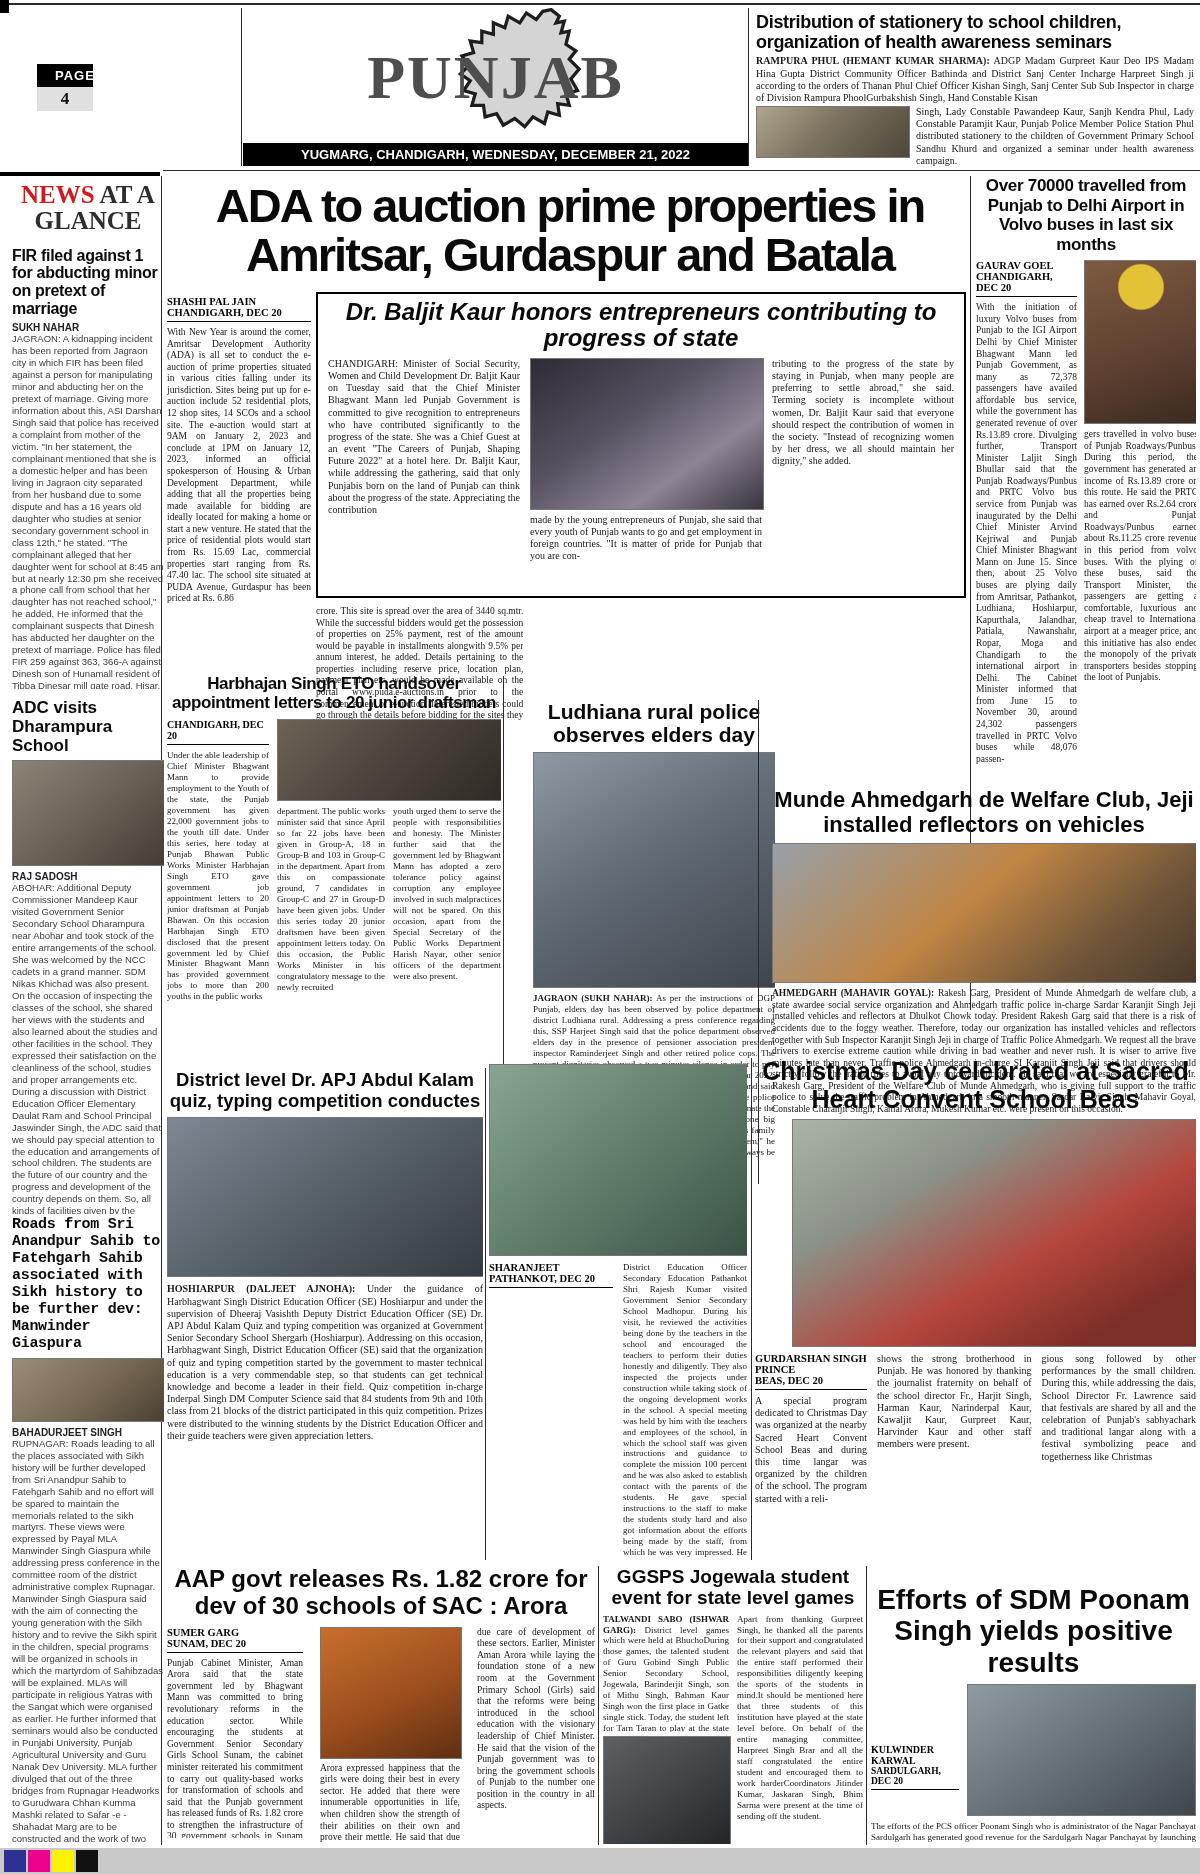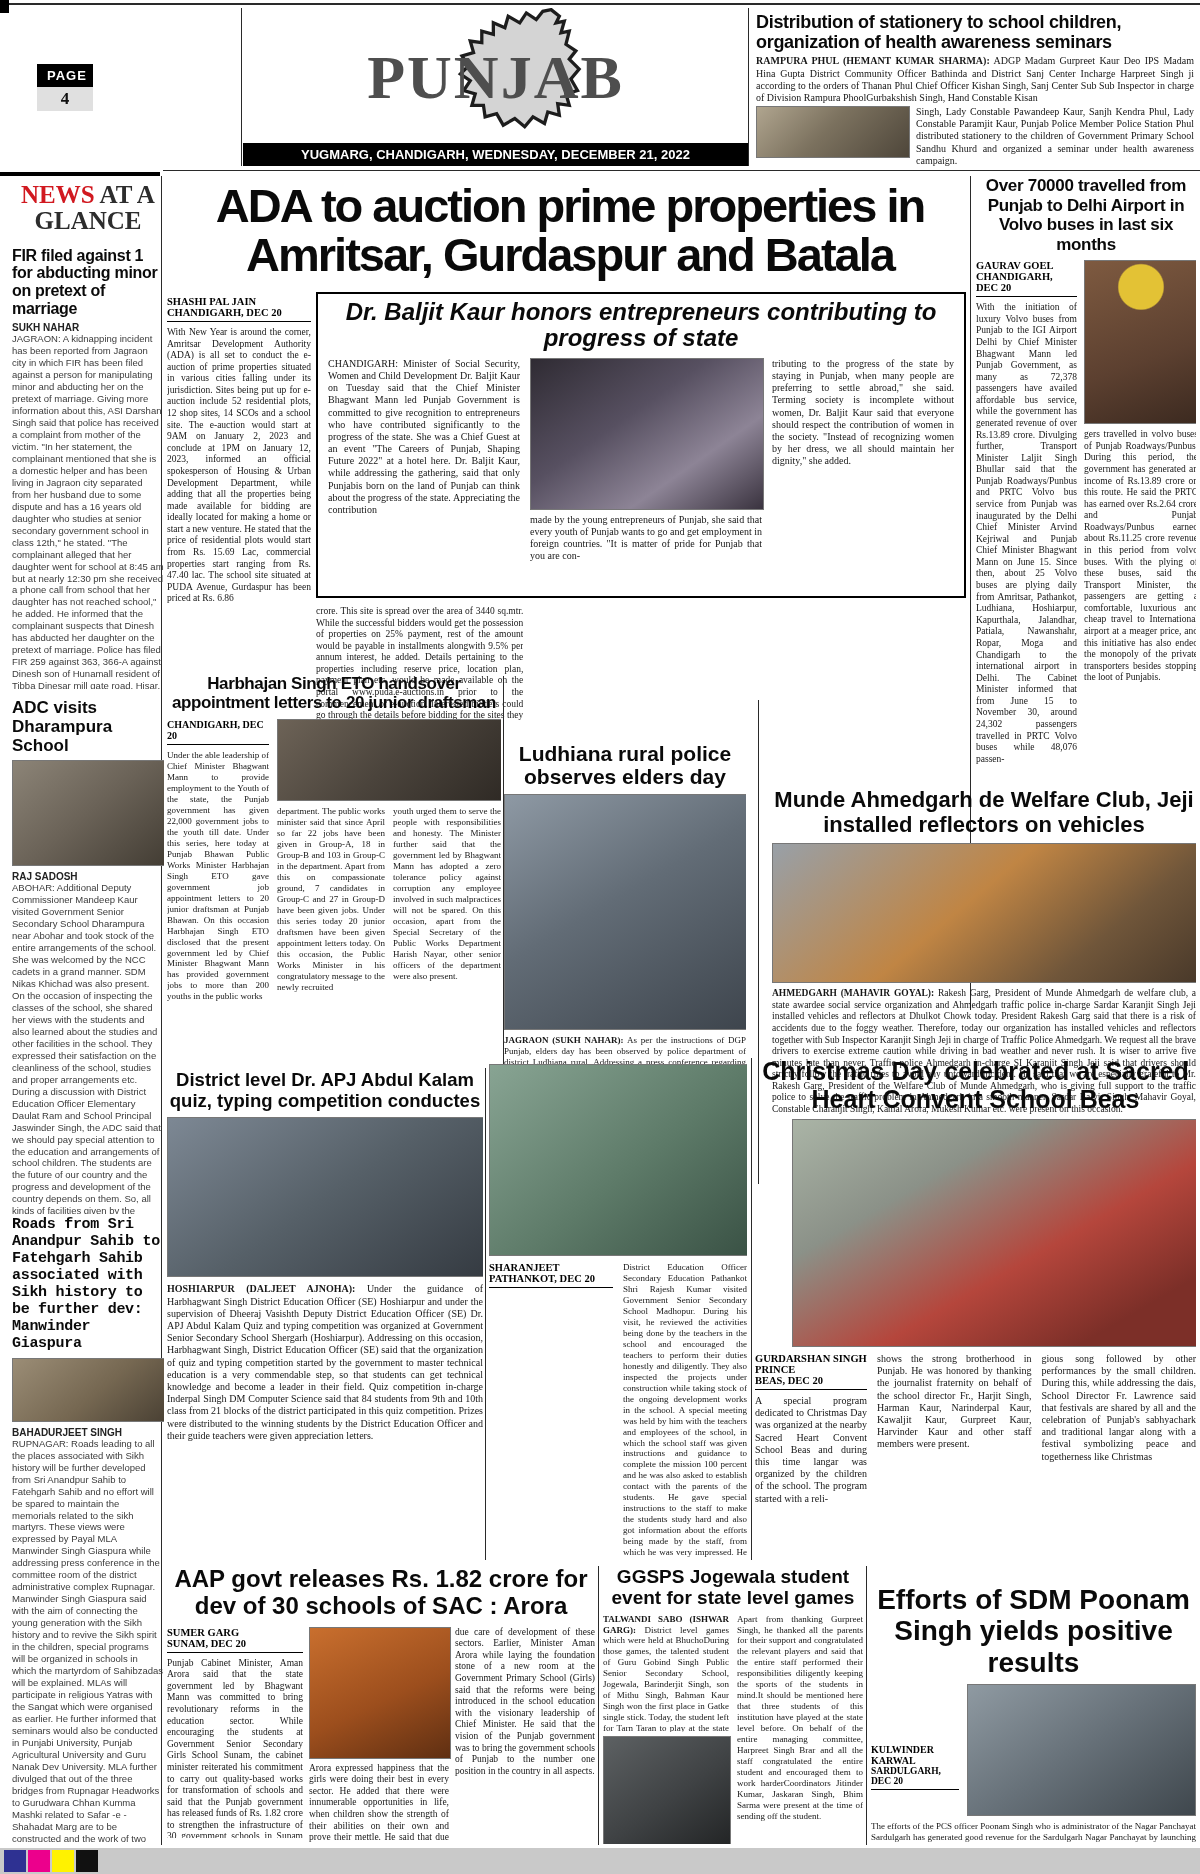--- a/index.html
+++ b/index.html
@@ -42,21 +42,21 @@
 </style>
 </head>
 <body>
 
 <div id="sheet">
 
   <div class="hr1" style="left:0;top:3px;width:1200px;height:2px;"></div>
   <div class="art" style="left:0;top:0;width:9px;height:13px;background:#000;"></div>
 
   <div class="art" style="left:37px;top:64px;width:56px;height:54px;">
-    <div style="background:#000;border:2px solid #000;color:#fff;font-family:'Liberation Sans',sans-serif;font-weight:bold;font-size:13px;text-align:center;letter-spacing:1px;padding:2px 8px;">PAGE</div>
+    <div style="background:#000;border:2px solid #000;color:#fff;font-family:'Liberation Sans',sans-serif;font-weight:bold;font-size:13px;text-align:center;letter-spacing:1px;padding:2px 16px;">PAGE</div>
     <div style="background:#e0e0e0;color:#111;font-family:'Liberation Serif',serif;font-weight:bold;font-size:17px;text-align:center;padding:2px 0;">4</div>
   </div>
 
   <div class="vl" style="left:241px;top:8px;height:158px;"></div>
   <div class="vl" style="left:748px;top:8px;height:158px;"></div>
   <div class="art" style="left:243px;top:8px;width:505px;height:158px;overflow:hidden;">
     <svg width="170" height="132" viewBox="0 0 200 160" style="position:absolute;left:200px;top:0;">
       <path d="M128,2 L138,10 L134,18 L144,16 L140,30 L150,28 L146,44 L158,52 L150,62 L162,74 L152,86 L160,100 L146,104 L150,118 L136,116 L138,130 L124,126 L120,140 L106,132 L96,144 L84,134 L70,142 L62,128 L48,132 L46,118 L32,118 L36,104 L22,100 L30,88 L18,80 L28,70 L20,58 L34,54 L30,40 L44,42 L44,28 L58,32 L58,18 L72,24 L76,10 L90,18 L98,6 L110,14 L118,4 Z" fill="#d4d4d4" stroke="#1d1d1d" stroke-width="4"></path>
     </svg>
     <div style="position:absolute;left:0;top:34px;width:100%;text-align:center;font-family:'Liberation Serif',serif;font-weight:bold;font-size:62px;color:#4e4e4e;letter-spacing:2px;">PUNJAB</div>
@@ -150,21 +150,21 @@
         <div class="ph p-harbhajan" style="width:100%;height:80px;border:1px solid #777;"></div>
         <div class="row" style="margin-top:5px;gap:8px;">
           <p class="bod" style="font-size:9px;flex:1;height:230px;">department. The public works minister said that since April so far 22 jobs have been given in Group-A, 18 in Group-B and 103 in Group-C in the department. Apart from this on compassionate ground, 7 candidates in Group-C and 27 in Group-D have been given jobs. Under this series today 20 junior draftsmen have been given appointment letters today. On this occasion, the Public Works Minister in his congratulatory message to the newly recruited</p>
           <p class="bod" style="font-size:9px;flex:1;height:230px;">youth urged them to serve the people with responsibilities and honesty. The Minister further said that the government led by Bhagwant Mann has adopted a zero tolerance policy against corruption any employee involved in such malpractices will not be spared. On this occasion, apart from the Special Secretary of the Public Works Department Harish Nayar, other senior officers of the department were also present.</p>
         </div>
       </div>
     </div>
   </div>
 
   <div class="vl" style="left:503px;top:676px;height:508px;"></div>
-  <div class="art" style="left:504px;top:700px;width:242px;height:482px;overflow:hidden;margin-top:42px;">
+  <div class="art" style="left:533px;top:700px;width:242px;height:482px;overflow:hidden;">
     <div class="hl ctr" style="font-size:21px;line-height:1.1;">Ludhiana rural police observes elders day</div>
     <div class="ph p-ludhiana" style="width:242px;height:234px;margin-top:6px;border:1px solid #777;"></div>
     <p class="bod" style="font-size:9px;margin-top:5px;height:178px;">
       <b>JAGRAON (SUKH NAHAR):</b>
       <span>As per the instructions of DGP Punjab, elders day has been observed by police department of district Ludhiana rural. Addressing a press conference regarding this, SSP Harjeet Singh said that the police department observed elders day in the presence of pensioner association president inspector Raminderjeet Singh and other retired police cops. The present dignitaries observed a two minutes silence in order to pay respect to the retired police cops who passed away in year 2022. He listened to the problems faced by retired police cops and said that the retired police cops are an inseparable part of the police department and every necessary step shall be taken to eliminate the difficulties faced by them. "The police department is one big family and the retired cops are the senior members of this family and it is our duty to listen to respect them and honor them," he said. He said that he and all other serving officials shall always be ready to help the senior members of the family.</span>
     </p>
   </div>
 
   <div class="vl" style="left:758px;top:700px;height:484px;"></div>
   <div class="art" style="left:772px;top:788px;width:424px;height:400px;overflow:hidden;">
@@ -205,21 +205,21 @@
         <div class="dl">BEAS, DEC 20</div>
         <p class="bod" style="font-size:10px;height:118px;">A special program dedicated to Christmas Day was organized at the nearby Sacred Heart Convent School Beas and during this time langar was organized by the children of the school. The program started with a reli-</p>
       </div>
       <p class="bod" style="flex:1;font-size:10px;height:166px;">shows the strong brotherhood in Punjab. He was honored by thanking the journalist fraternity on behalf of the school director Fr., Harjit Singh, Harman Kaur, Narinderpal Kaur, Kawaljit Kaur, Gurpreet Kaur, Harvinder Kaur and other staff members were present.</p>
       <p class="bod" style="flex:1;font-size:10px;height:166px;">gious song followed by other performances by the small children. During this, while addressing the dais, School Director Fr. Lawrence said that festivals are shared by all and the celebration of Punjab's sabhyachark and traditional langar along with a festival symbolizing peace and togetherness like Christmas</p>
     </div>
   </div>
 
   <div class="art" style="left:167px;top:1566px;width:428px;height:278px;overflow:hidden;">
     <div class="hl ctr" style="font-size:24px;line-height:1.12;">AAP govt releases Rs. 1.82 crore for dev of 30 schools of SAC : Arora</div>
-    <div class="row" style="margin-top:7px;gap:6px;">
+    <div class="row" style="margin-top:7px;gap:17px;">
       <div style="width:136px;flex:none;">
         <div class="byname">SUMER GARG</div>
         <div class="dl">SUNAM, DEC 20</div>
         <p class="bod" style="height:180px;">Punjab Cabinet Minister, Aman Arora said that the state government led by Bhagwant Mann was committed to bring revolutionary reforms in the education sector. While encouraging the students at Government Senior Secondary Girls School Sunam, the cabinet minister reiterated his commitment to carry out quality-based works for transformation of schools and said that the Punjab government has released funds of Rs. 1.82 crore to strengthen the infrastructure of 30 government schools in Sunam assembly constituency (SAC) in last eight months. He said that the main motive of AAP government was to provide world class education and health facilities in the state.</p>
       </div>
       <div style="width:140px;flex:none;">
         <div class="ph p-aap" style="width:140px;height:130px;border:1px solid #777;"></div>
         <p class="bod" style="margin-top:4px;height:86px;">Arora expressed happiness that the girls were doing their best in every sector. He added that there were innumerable opportunities in life, when children show the strength of their abilities on their own and prove their mettle. He said that due to the lax attitude of previous governments towards health and education sector, private hospitals and schools achieved mushroom growth in the state but now CM Bhagwant Mann was</p>
       </div>
       <p class="bod" style="flex:1;height:220px;">due care of development of these sectors. Earlier, Minister Aman Arora while laying the foundation stone of a new room at the Government Primary School (Girls) said that the reforms were being introduced in the school education with the visionary leadership of Chief Minister. He said that the vision of the Punjab government was to bring the government schools of Punjab to the number one position in the country in all aspects.</p>

